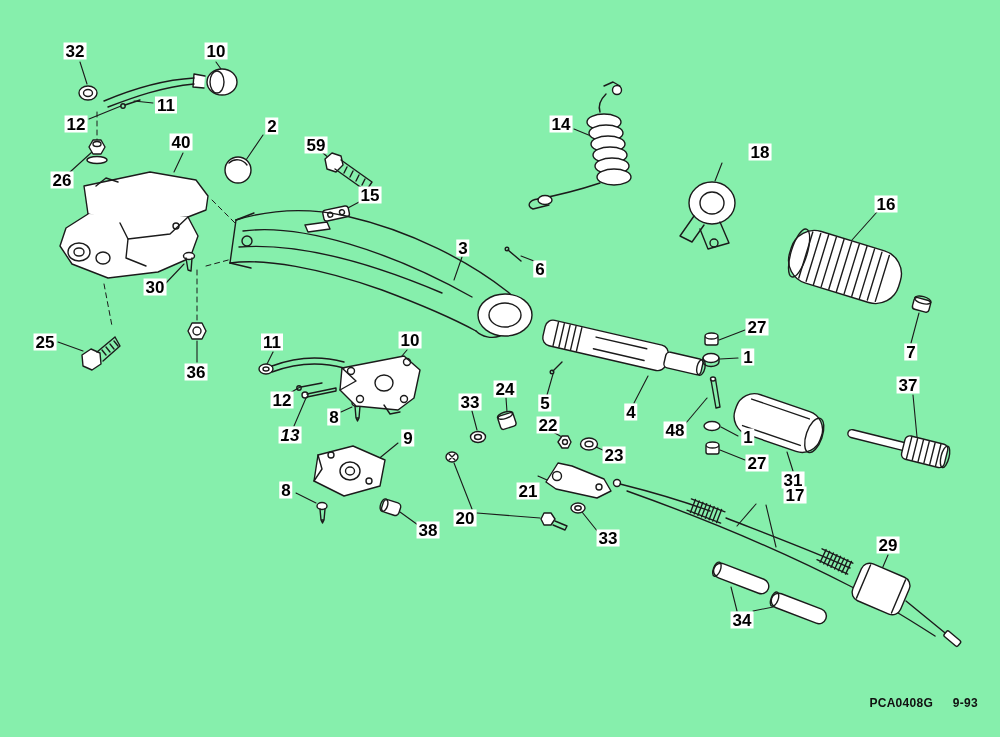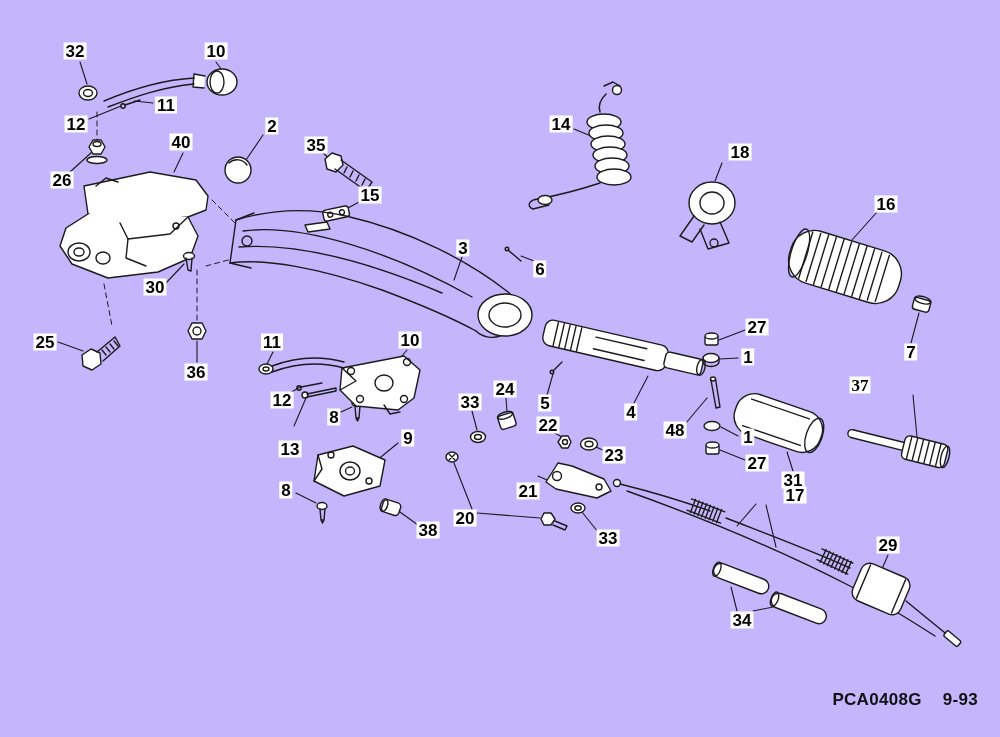--- a/index.html
+++ b/index.html
@@ -1,34 +1,34 @@
 <!DOCTYPE html>
 <html><head>
 <meta charset="utf-8">
 <style>
   * { margin:0; padding:0; box-sizing:border-box; }
   html,body { background:#9a9a9a; }
   body { font-family:"Liberation Sans","DejaVu Sans",sans-serif; }
   .canvas {
     position:relative; width:1000px; height:737px;
-    background:#c4b5fd; overflow:hidden; margin:0 auto;
+    background:#86efac; overflow:hidden; margin:0 auto;
   }
   svg.art { position:absolute; left:0; top:0; width:1000px; height:737px; }
   .ink { stroke:#1b1b1b; stroke-width:1.4; fill:none; stroke-linecap:round; stroke-linejoin:round; }
   .lead path { stroke-width:1.1; }
   .dash path { stroke-width:1; stroke-dasharray:5 4; }
   .callout {
     position:absolute; transform:translate(-50%,-50%);
     font-size:17px; font-weight:700; color:#000;
     background:#fff; padding:0 2px; line-height:1; white-space:nowrap;
     user-select:none;
   }
   .footer-code {
     position:absolute; right:22px; bottom:27px;
-    font-size:17px; font-weight:600; color:#111; letter-spacing:.3px;
+    font-size:12px; font-weight:600; color:#111; letter-spacing:.3px;
   }
   .footer-code .rev { margin-left:16px; }
 </style>
 </head>
 <body>
 
 <div class="canvas">
 
   <svg class="art" viewBox="0 0 1000 737" aria-hidden="true">
     <g class="ink">
@@ -366,51 +366,51 @@
     </g>
   </svg>
 
   <div>
       <div class="callout" style="left: 75px; top: 51px;">32</div>
       <div class="callout" style="left: 216px; top: 51px;">10</div>
       <div class="callout" style="left: 166px; top: 105px;">11</div>
       <div class="callout" style="left: 76px; top: 124px;">12</div>
       <div class="callout" style="left: 181px; top: 142px;">40</div>
       <div class="callout" style="left: 272px; top: 126px;">2</div>
-      <div class="callout" style="left: 316px; top: 145px;">35</div>
+      <div class="callout" style="left: 316px; top: 145px;">59</div>
       <div class="callout" style="left: 62px; top: 180px;">26</div>
       <div class="callout" style="left: 370px; top: 195px;">15</div>
       <div class="callout" style="left: 561px; top: 124px; text-align: center;">14</div>
-      <div class="callout" style="left: 740px; top: 152px;">18</div>
+      <div class="callout" style="left: 760px; top: 152px;">18</div>
       <div class="callout" style="left: 886px; top: 204px;">16</div>
       <div class="callout" style="left: 463px; top: 248px;">3</div>
       <div class="callout" style="left: 540px; top: 269px;">6</div>
       <div class="callout" style="left: 155px; top: 287px;">30</div>
       <div class="callout" style="left: 45px; top: 342px;">25</div>
       <div class="callout" style="left: 196px; top: 372px;">36</div>
       <div class="callout" style="left: 272px; top: 342px;">11</div>
       <div class="callout" style="left: 410px; top: 340px;">10</div>
       <div class="callout" style="left: 282px; top: 400px;">12</div>
-      <div class="callout" style="left: 290px; top: 449px;">13</div>
+      <div class="callout" style="left: 290px; top: 435px; font-style: italic;">13</div>
       <div class="callout" style="left: 334px; top: 417px;">8</div>
       <div class="callout" style="left: 505px; top: 389px;">24</div>
       <div class="callout" style="left: 470px; top: 402px;">33</div>
       <div class="callout" style="left: 545px; top: 403px;">5</div>
       <div class="callout" style="left: 631px; top: 412px;">4</div>
       <div class="callout" style="left: 757px; top: 327px;">27</div>
       <div class="callout" style="left: 748px; top: 357px;">1</div>
       <div class="callout" style="left: 675px; top: 430px;">48</div>
       <div class="callout" style="left: 748px; top: 437px;">1</div>
       <div class="callout" style="left: 757px; top: 463px;">27</div>
       <div class="callout" style="left: 548px; top: 425px;">22</div>
       <div class="callout" style="left: 614px; top: 455px;">23</div>
       <div class="callout" style="left: 528px; top: 474px; margin-top: 17px;">21</div>
       <div class="callout" style="left: 408px; top: 438px;">9</div>
       <div class="callout" style="left: 793px; top: 480px;">31</div>
-      <div class="callout" style="left: 860px; top: 385px; font-family: Liberation Serif, serif;">37</div>
+      <div class="callout" style="left: 908px; top: 385px;">37</div>
       <div class="callout" style="left: 911px; top: 352px;">7</div>
       <div class="callout" style="left: 286px; top: 490px;">8</div>
       <div class="callout" style="left: 465px; top: 518px;">20</div>
       <div class="callout" style="left: 608px; top: 538px;">33</div>
       <div class="callout" style="left: 428px; top: 530px;">38</div>
       <div class="callout" style="left: 762px; top: 495px; margin-left: 33px;">17</div>
       <div class="callout" style="left: 888px; top: 545px;">29</div>
       <div class="callout" style="left: 742px; top: 620px;">34</div>
     </div>
 

